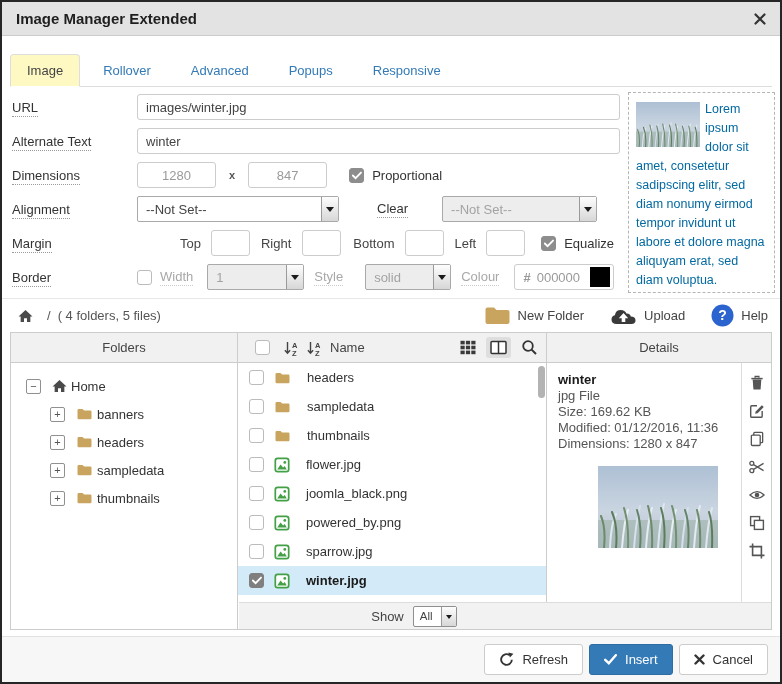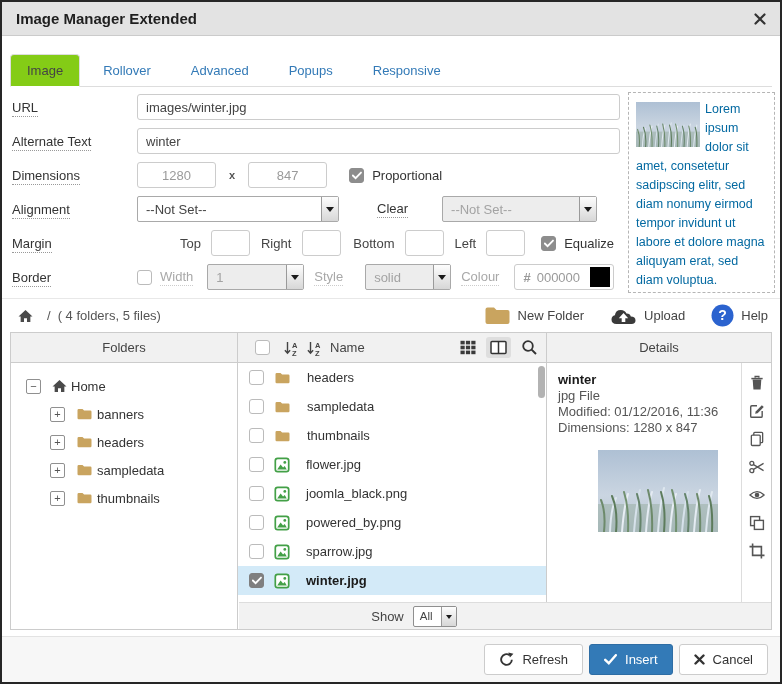--- a/index.html
+++ b/index.html
@@ -7,21 +7,21 @@
   .dialog { position:relative; width:782px; height:684px; background:#fff; border:2px solid #262626; overflow:hidden; }
 
   
   .titlebar { position:absolute; top:0; left:0; right:0; height:34px; background:#e3e3e3; border-bottom:1px solid #cbcbcb; display:flex; align-items:center; padding:0 14px; }
   .title { font-size:15px; font-weight:bold; color:#1f1f1f; }
   .close-btn { margin-left:auto; cursor:pointer; display:flex; align-items:center; }
 
   
   .tabbar { position:absolute; left:8px; right:8px; top:52px; height:33px; border-bottom:1px solid #ddd; display:flex; }
   .tab { height:33px; padding:8px 16px; font-size:13px; color:#337ab7; text-decoration:none; margin-right:6px; border:1px solid transparent; border-radius:4px 4px 0 0; }
-  .tab.active { background:#84cc16; border-color:#ddd; border-bottom-color:#fff; color:#444;padding-left:16px; }
+  .tab.active { background:#fef9c3; border-color:#ddd; border-bottom-color:#fff; color:#444;padding-left:16px; }
 
   
   .form-area { position:absolute; top:88px; left:10px; width:610px; }
   .frow { height:34px; display:flex; align-items:center; }
   .flabel { width:125px; flex:0 0 125px; }
   .dlabel { font-size:13px; color:#333; border-bottom:1px dotted #999; padding-bottom:1px; }
   .dlabel.dim { color:#a8a8a8; border-bottom-color:#ccc; }
   .tinput { height:26px; border:1px solid #ccc; border-radius:3px; font-size:13px; color:#444; padding:0 8px; font-family:"Liberation Sans", sans-serif; outline:none; background:#fff; }
   .w-full { width:483px; }
   .dim-input { width:79px; text-align:center; color:#9a9a9a; }
@@ -468,20 +468,21 @@
             <span class="fname">winter.jpg</span>
           </div>
         </div>
       <div class="scroll-thumb"></div>
     </div>
 
     <div class="p3">
       <div class="details-info">
         <div class="dline t">winter</div>
         <div class="dline">jpg File</div>
+        <div class="dline">Size: 169.62 KB</div>
         <div class="dline">Modified: 01/12/2016, 11:36</div>
         <div class="dline">Dimensions: 1280 x 847</div>
         <div class="details-thumb grass-thumb">
             <svg viewBox="0 0 120 82" preserveAspectRatio="none">
               <defs>
                 <linearGradient id="sky" x1="0" y1="0" x2="0" y2="1">
                   <stop offset="0" stop-color="#aec0d4"></stop>
                   <stop offset="0.55" stop-color="#cad5e1"></stop>
                   <stop offset="1" stop-color="#b7c5d1"></stop>
                 </linearGradient>

